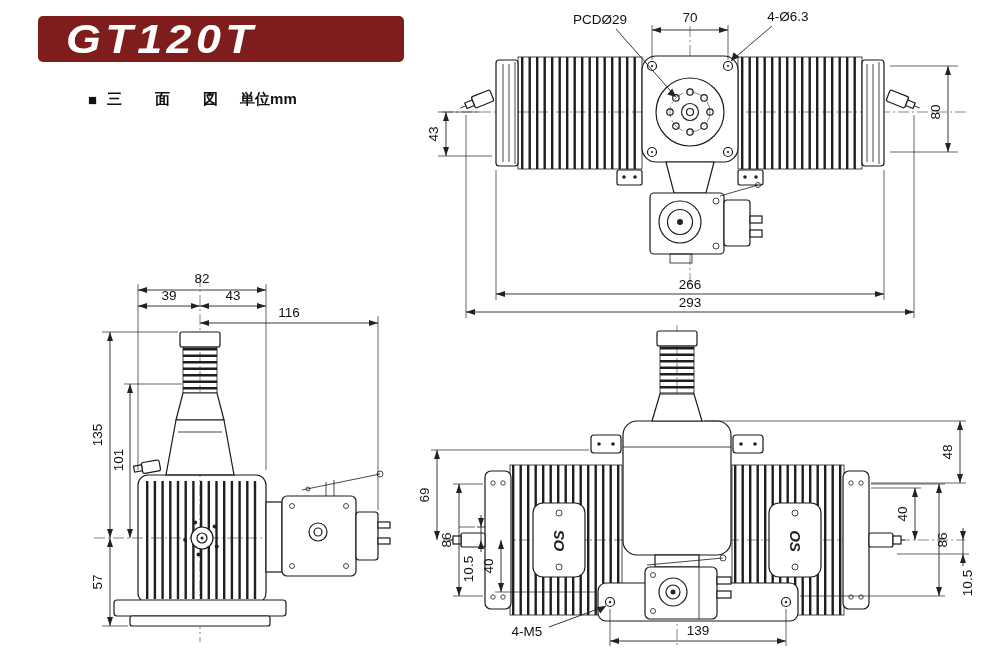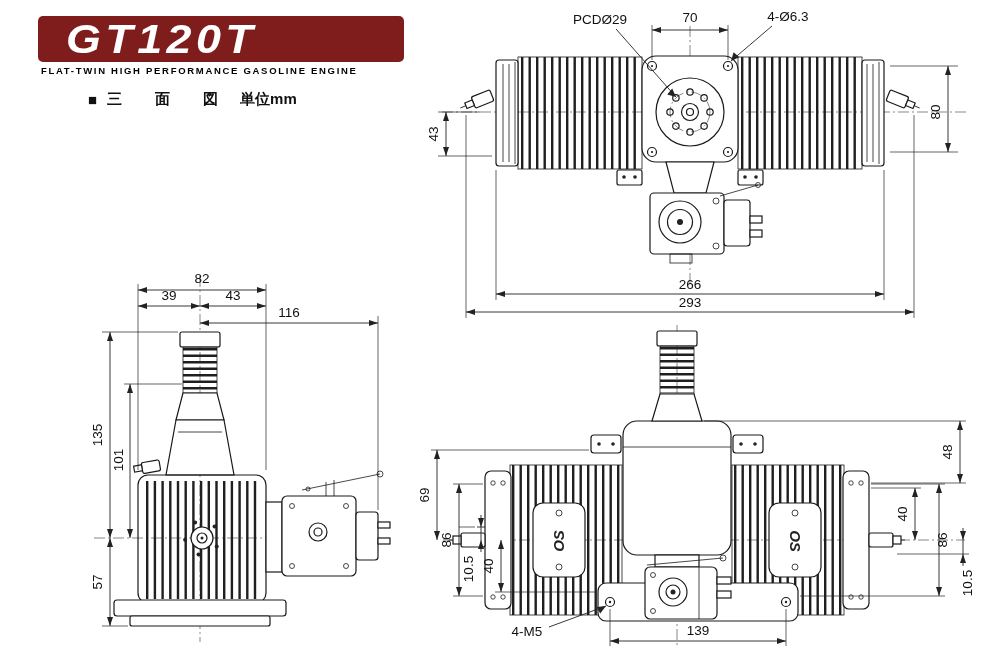--- a/index.html
+++ b/index.html
@@ -30,21 +30,20 @@
   text.logo{font:italic bold 15px "Liberation Sans",sans-serif;fill:#222;text-anchor:middle;}
 </style>
 </head>
 <body>
 
 <div class="canvas">
 
   <div class="logo-banner">
     <span class="logo-text">GT120T</span>
   </div>
-  <div class="logo-subtitle">FLAT-TWIN HIGH PERFORMANCE GASOLINE ENGINE</div>
   <div class="caption">
     <span>■</span>
     <span class="t">三 面 図</span>
     <span>単位mm</span>
   </div>
 
   <svg class="view" style="left:420px;top:0px" width="580" height="320" viewBox="0 0 580 320">
     <line class="cl" x1="22" y1="112" x2="548" y2="112"></line>
     <line class="cl" x1="270" y1="26" x2="270" y2="286"></line>
 

